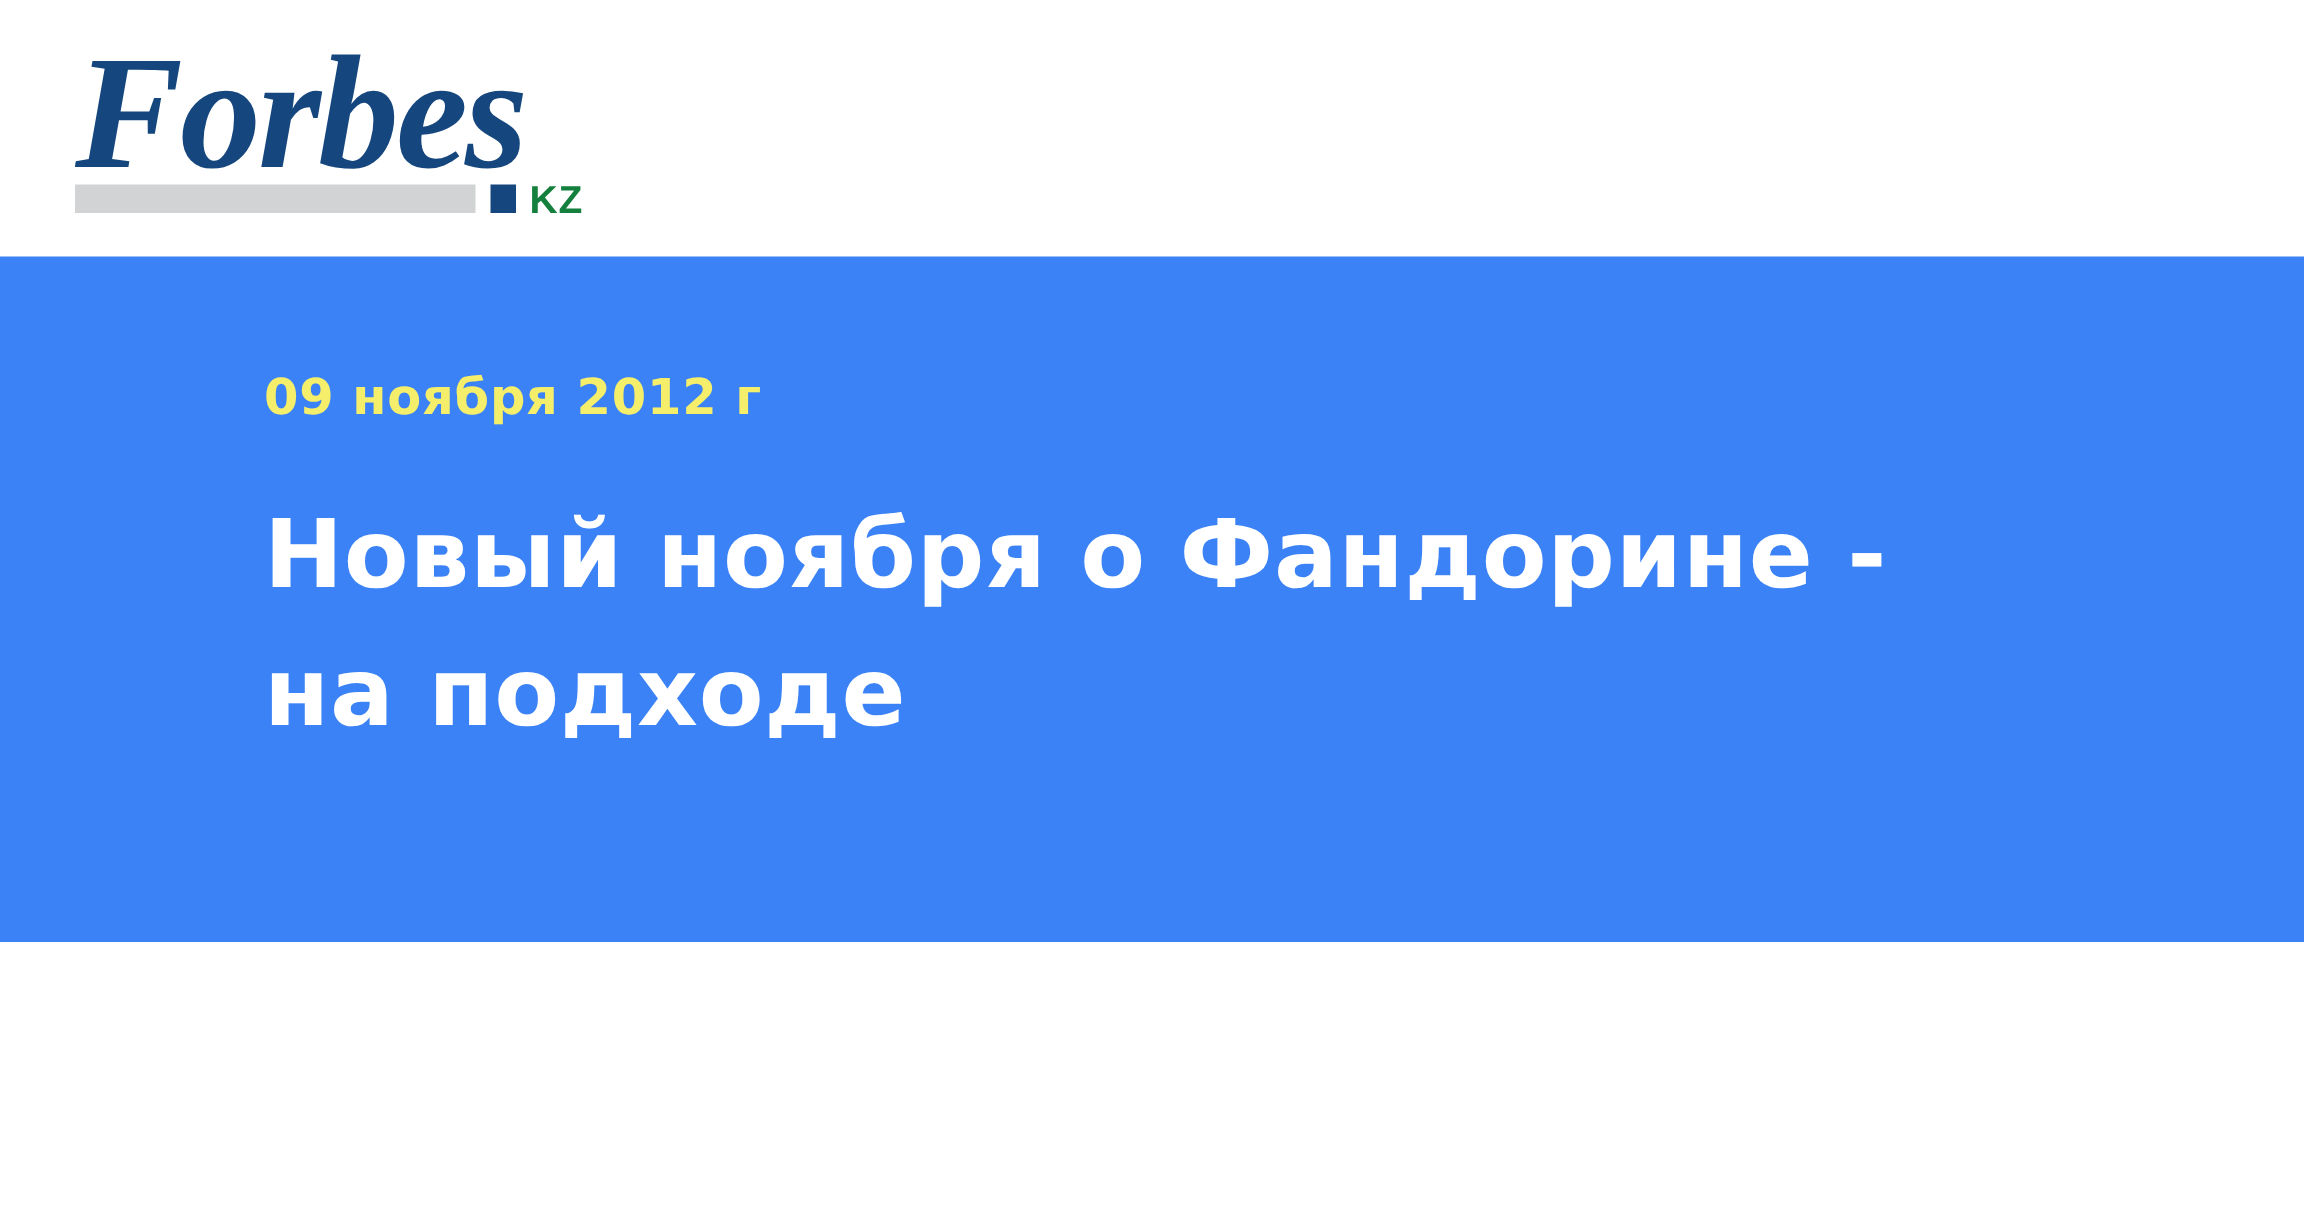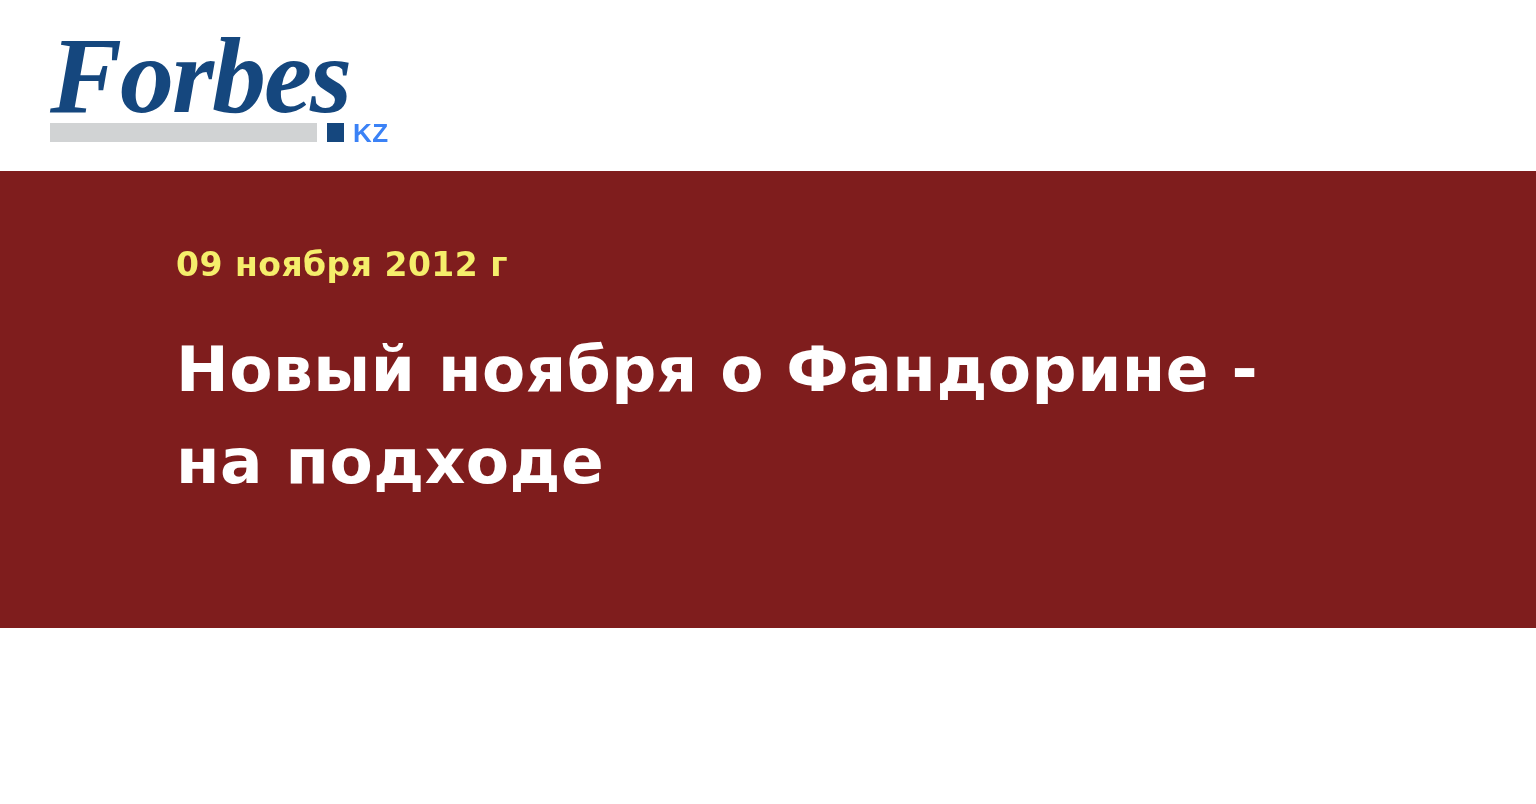--- a/index.html
+++ b/index.html
@@ -76,31 +76,31 @@
 
   .logo-kz {
     position: absolute;
     left: 303px;
     top: 98px;
     font-family: "Liberation Sans", sans-serif;
     font-weight: bold;
     font-size: 26px;
     line-height: 26px;
     letter-spacing: 0.5px;
-    color: #3b82f6;
+    color: #15803d;
   }
 
   
   .hero {
     position: absolute;
     left: 0;
     top: 171px;
     width: 1536px;
     height: 457px;
-    background: #7f1d1d;
+    background: #3b82f6;
     box-sizing: border-box;
   }
 
   .hero-inner {
     position: absolute;
     left: 176px;
     top: 75px;
     width: 1180px;
   }
 

